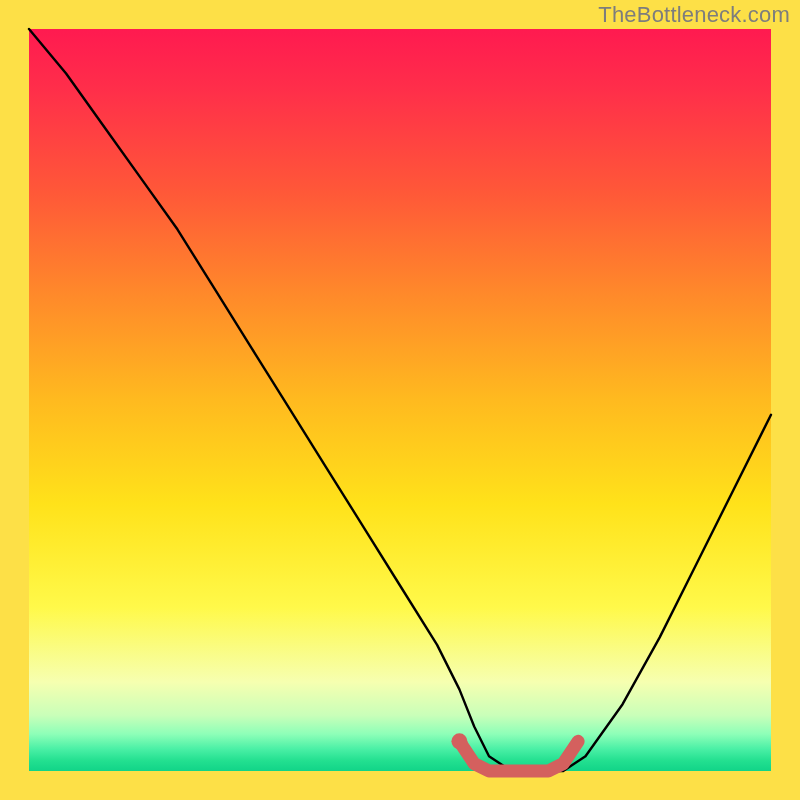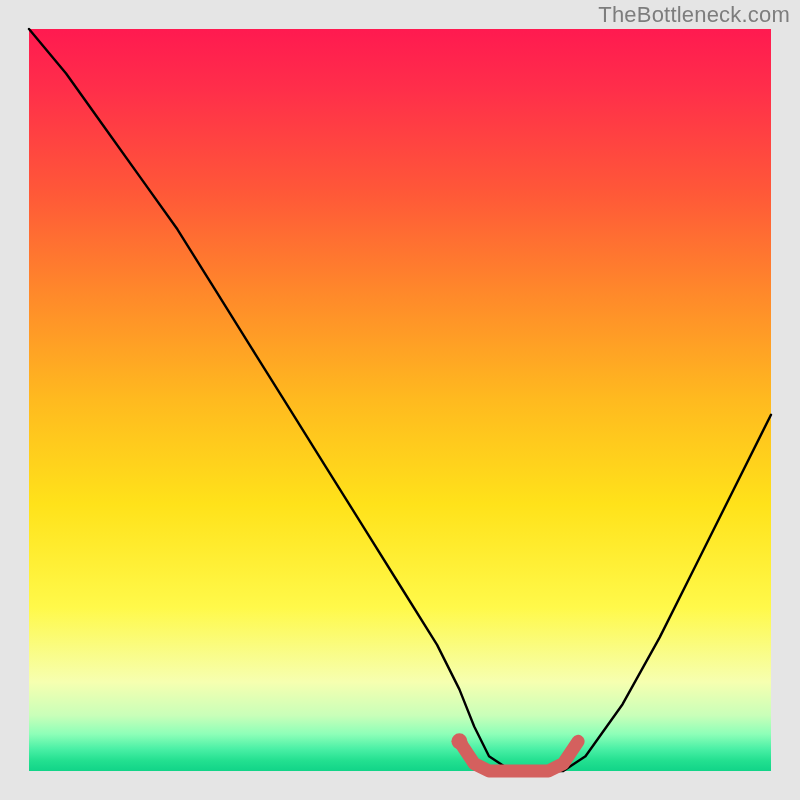--- a/index.html
+++ b/index.html
@@ -10,21 +10,21 @@
     background: #000;
     overflow: hidden;
     font-family: Arial, Helvetica, sans-serif;
   }
   .frame {
     position: absolute;
     left: 0;
     top: 0;
     width: 800px;
     height: 800px;
-    background: #e5e5e5;
+    background: #fde047;
   }
   .watermark {
     position: absolute;
     top: 2px;
     right: 10px;
     color: #7d7d7d;
     font-size: 22px;
     font-weight: 400;
     letter-spacing: 0.2px;
     user-select: none;

